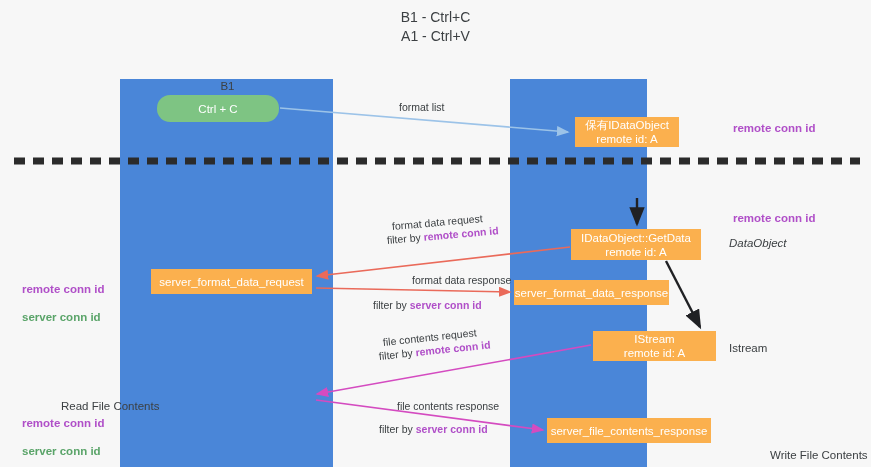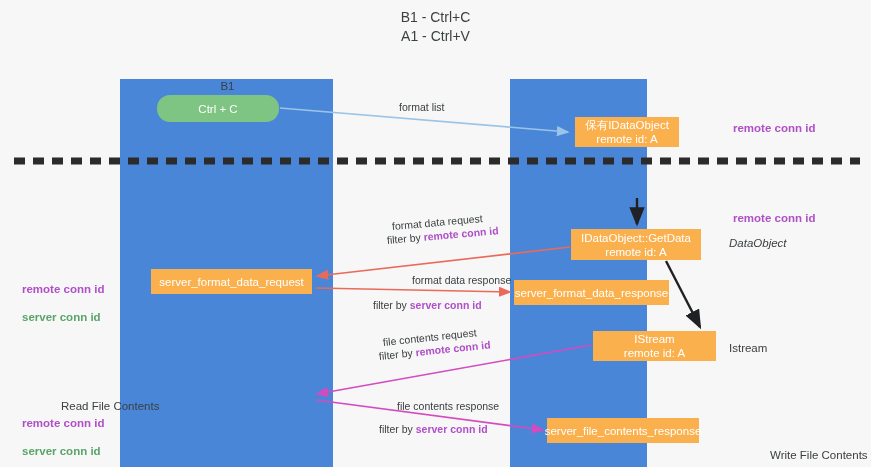--- a/index.html
+++ b/index.html
@@ -64,21 +64,21 @@
   .box.orange { background: #fbb04e; }
 
   #box-ctrlc     { left: 157px; top: 95px;  width: 122px; height: 27px; border-radius: 13px; }
   #box-idataobj  { left: 575px; top: 117px; width: 104px; height: 30px; }
   #box-ctrlv     { left: 578px; top: 172px; width: 118px; height: 25px; }
   #box-getdata   { left: 571px; top: 229px; width: 130px; height: 31px; }
   #box-sfdreq    { left: 151px; top: 269px; width: 161px; height: 25px; }
   #box-sfdresp   { left: 514px; top: 280px; width: 155px; height: 25px; }
   #box-istream   { left: 593px; top: 331px; width: 123px; height: 30px; }
   #box-sfcreq    { left: 150px; top: 385px; width: 162px; height: 25px; }
-  #box-sfcresp   { left: 547px; top: 418px; width: 152px; height: 25px; }
+  #box-sfcresp   { left: 547px; top: 418px; width: 164px; height: 25px; }
 
   .side-label {
     position: absolute;
     font-size: 11.5px;
     line-height: 14px;
     white-space: pre-line;
   }
   .purple { color: #b04fc8; font-weight: bold; }
   .green-t { color: #5aa469; font-weight: bold; }
   .dark { color: #3c4043; }

